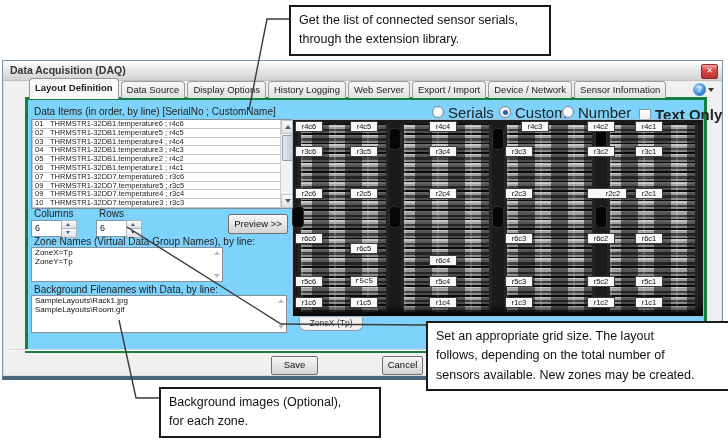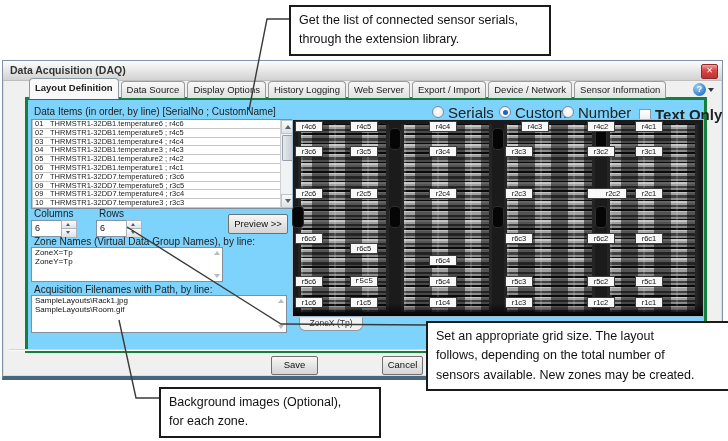--- a/index.html
+++ b/index.html
@@ -257,21 +257,21 @@
       <span class="lbl" style="left:6px;top:136px;">Zone Names (Virtual Data Group Names), by line:</span>
       <div class="textarea" id="zone-textarea">
         <div class="ta-lines">
             <div class="ta-line">ZoneX=Tp</div>
             <div class="ta-line">ZoneY=Tp</div>
           </div>
         <div class="mini-arrow up"></div>
         <div class="mini-arrow down"></div>
       </div>
 
-      <span class="lbl" style="left:6px;top:184px;">Acquisition Filenames with Path, by line:</span>
+      <span class="lbl" style="left:6px;top:184px;">Background Filenames with Data, by line:</span>
       <div class="textarea" id="bg-textarea">
         <div class="ta-lines">
             <div class="ta-line">SampleLayouts\Rack1.jpg</div>
             <div class="ta-line">SampleLayouts\Room.gif</div>
           </div>
         <div class="mini-arrow up"></div>
         <div class="mini-arrow down"></div>
       </div>
 
       <div id="radio-group">

